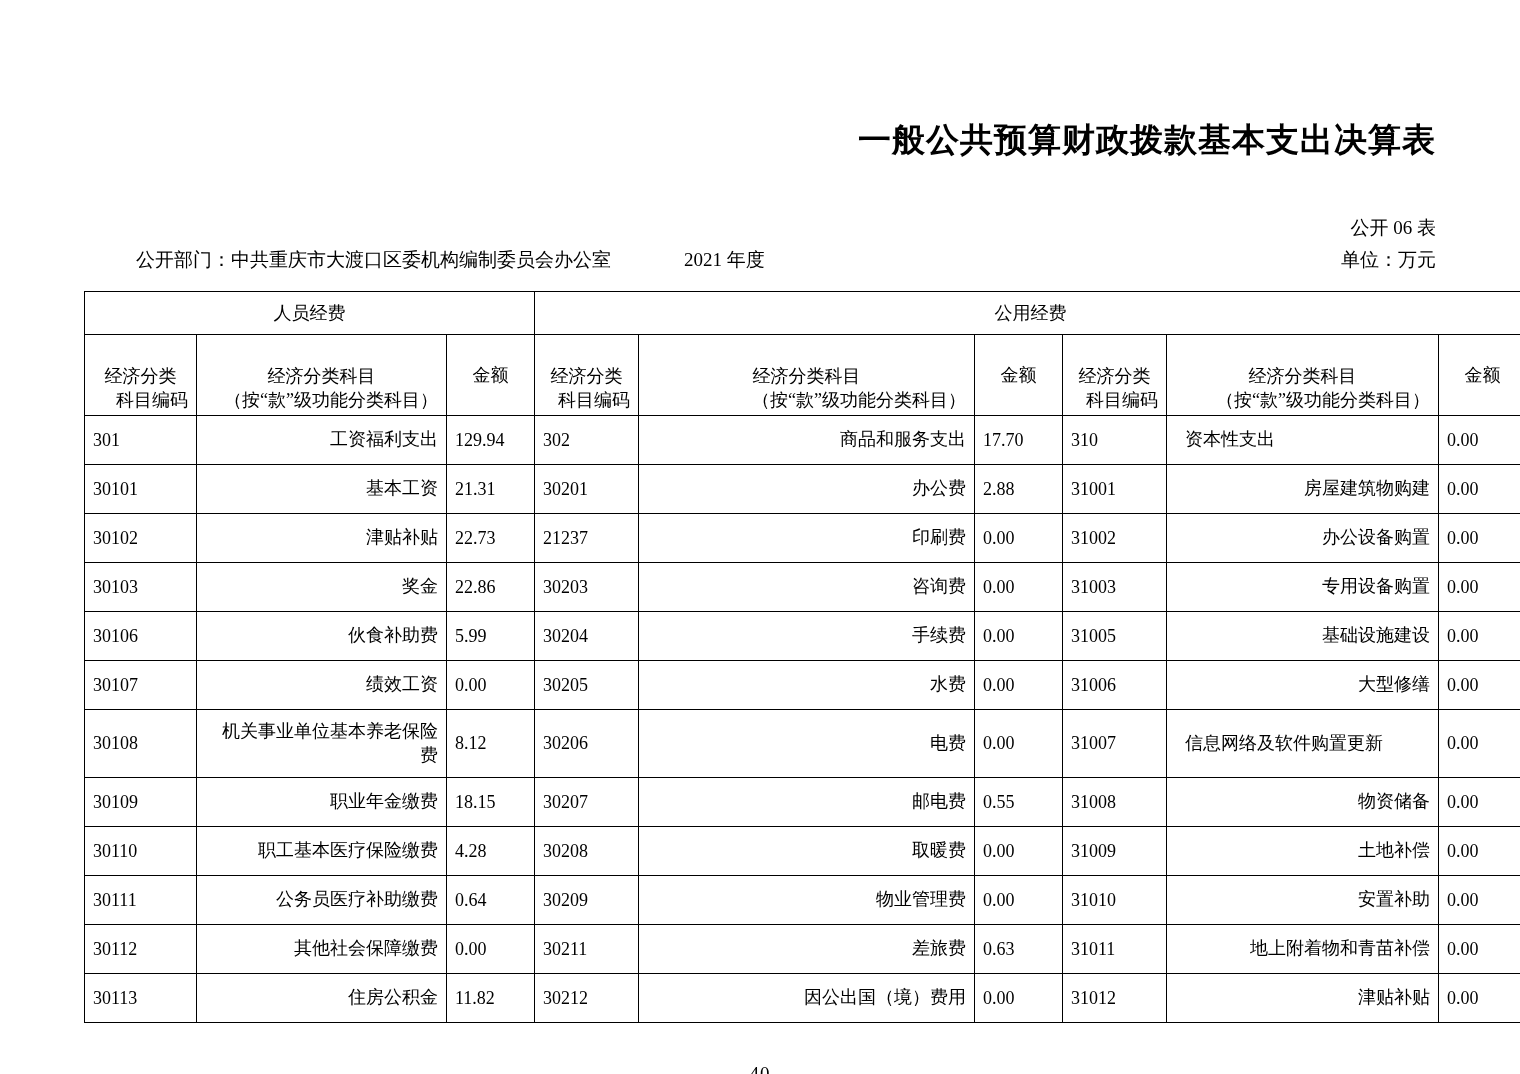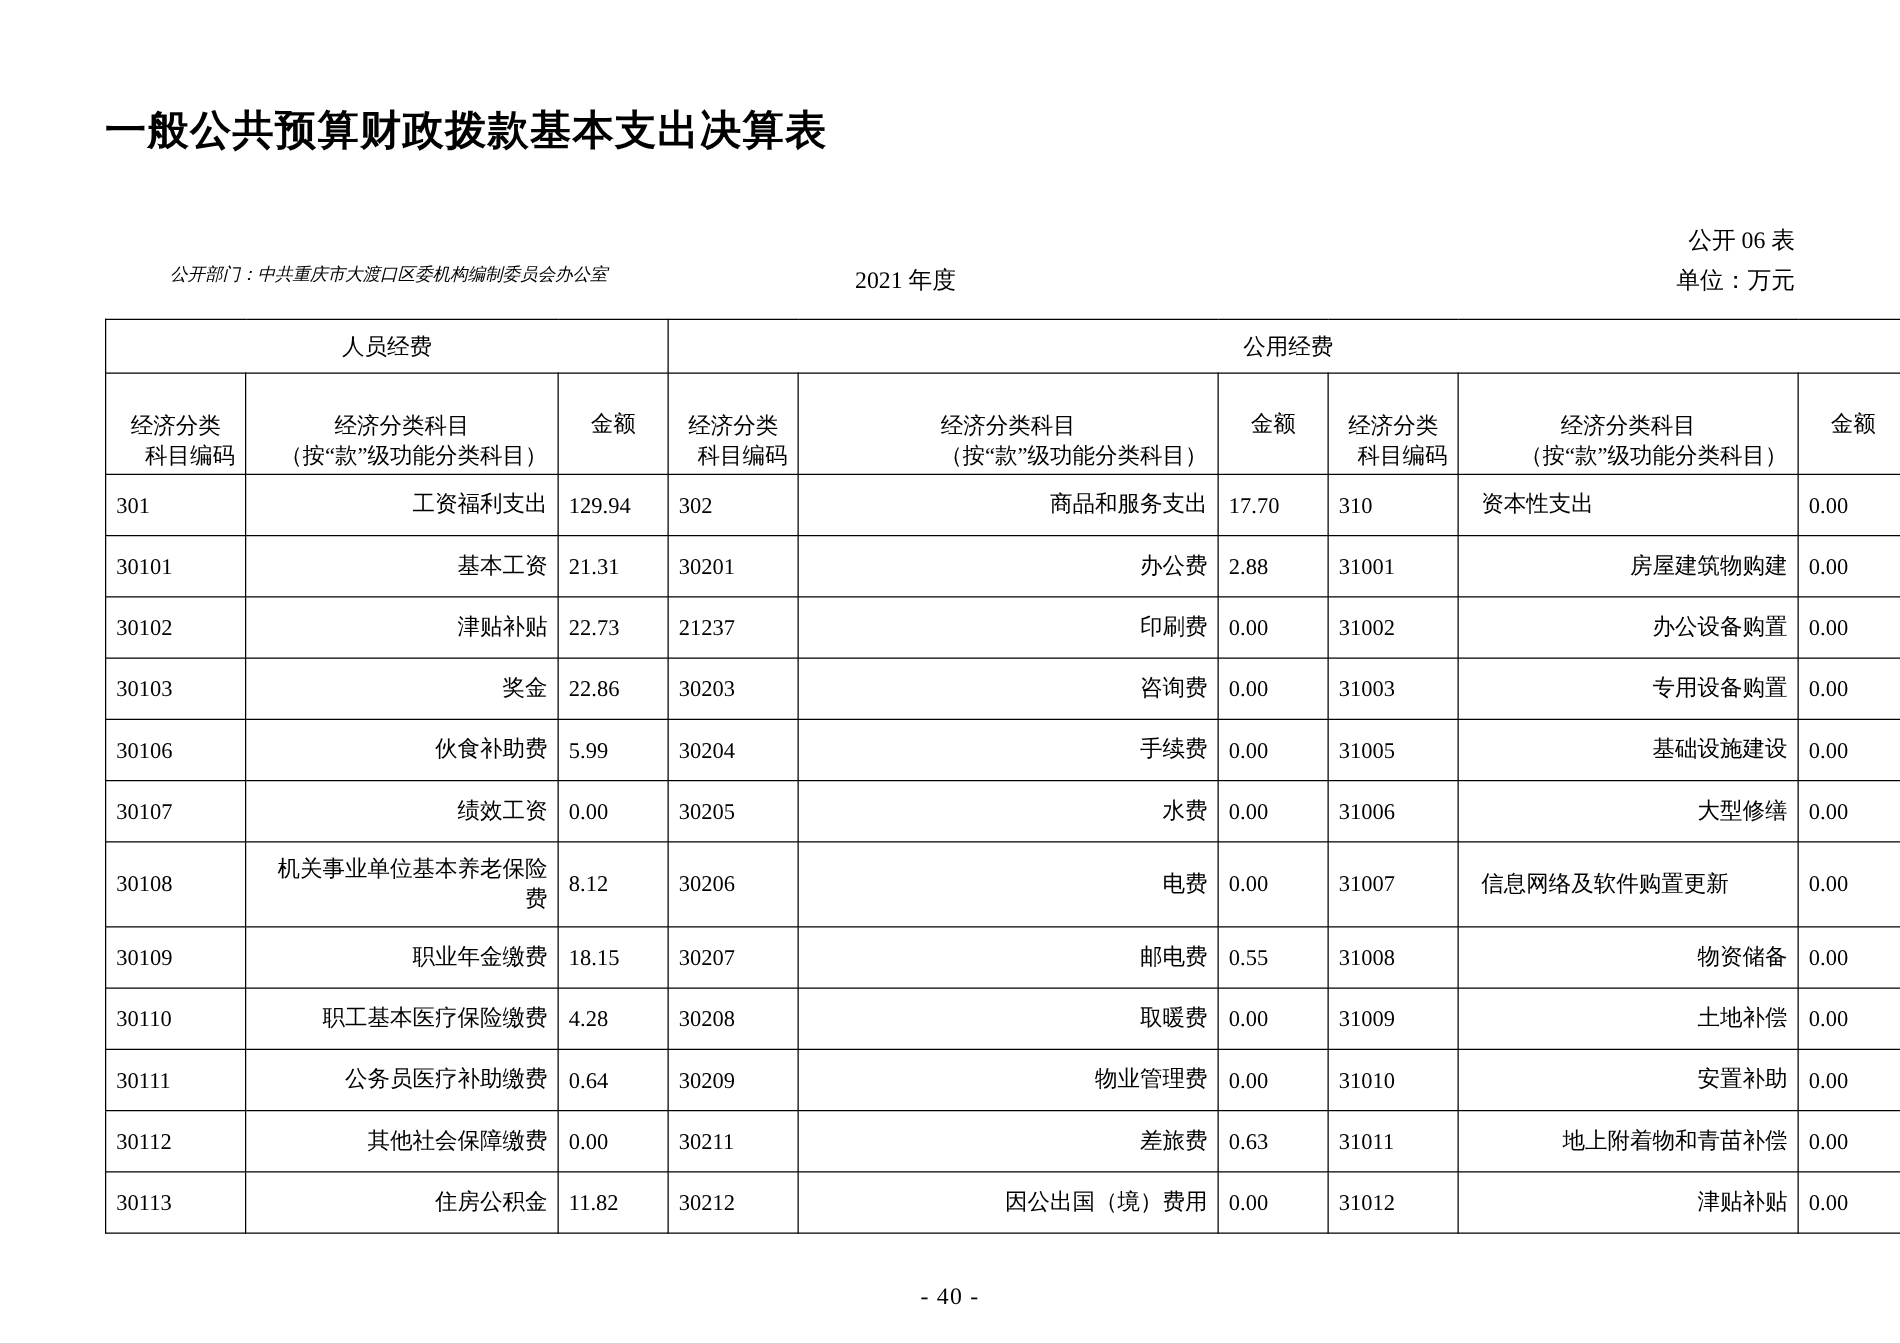--- a/index.html
+++ b/index.html
@@ -16,25 +16,25 @@
     overflow: hidden;
   }
   .page {
     width: 1520px;
     height: 1074px;
     position: relative;
     box-sizing: border-box;
     padding: 0 84px;
   }
   .doc-title {
-    text-align: left;
+    text-align: right;
     font-size: 33px;
     font-weight: bold;
     letter-spacing: 1px;
-    margin-top: 82px;
+    margin-top: 118px;
     font-family: "DejaVu Serif", "Liberation Serif", serif;
   }
   .meta-row-1 {
     position: relative;
     height: 26px;
     margin-top: 52px;
   }
   .meta-row-2 {
     position: relative;
     height: 30px;
@@ -49,23 +49,22 @@
   .unit {
     position: absolute;
     right: 0;
     top: 0;
     font-size: 19px;
   }
   .dept {
     position: absolute;
     left: 52px;
     top: 0;
-    font-size: 14px;
+    font-size: 19px;
     white-space: nowrap;
-    font-style: italic;
   }
   .year {
     position: absolute;
     left: 600px;
     top: 0;
     font-size: 19px;
   }
   table.budget {
     width: 1352px;
     border-collapse: collapse;

